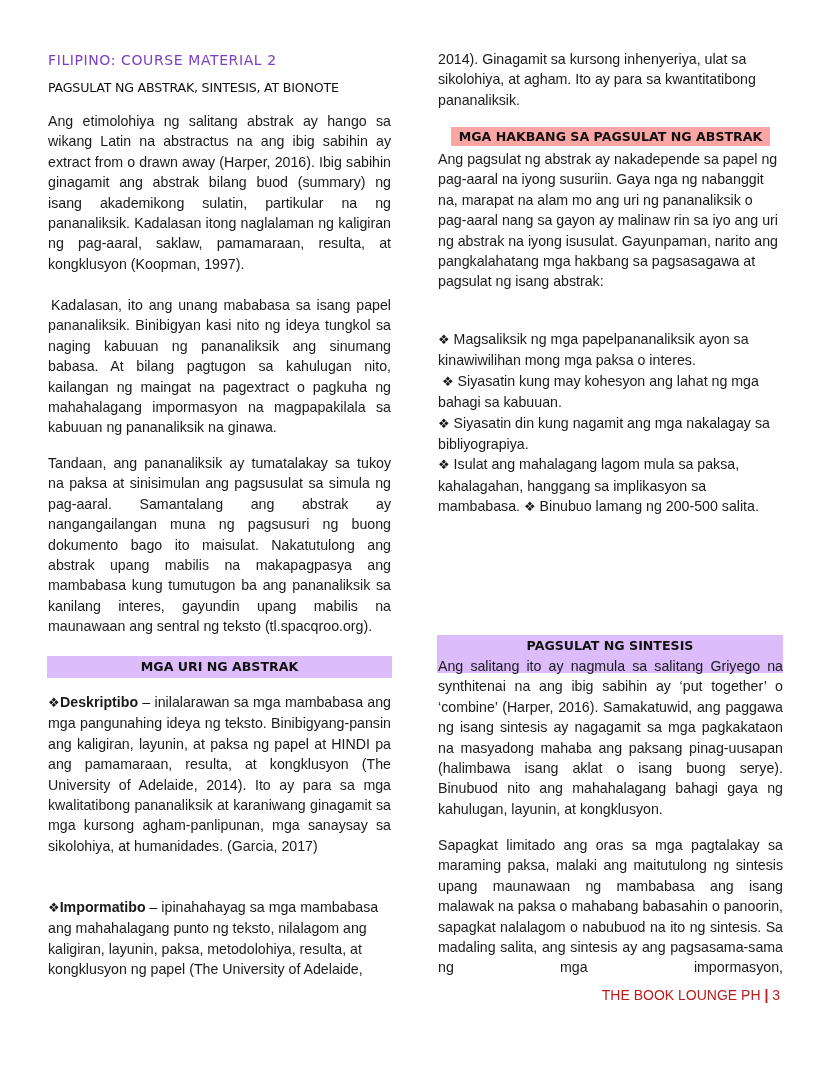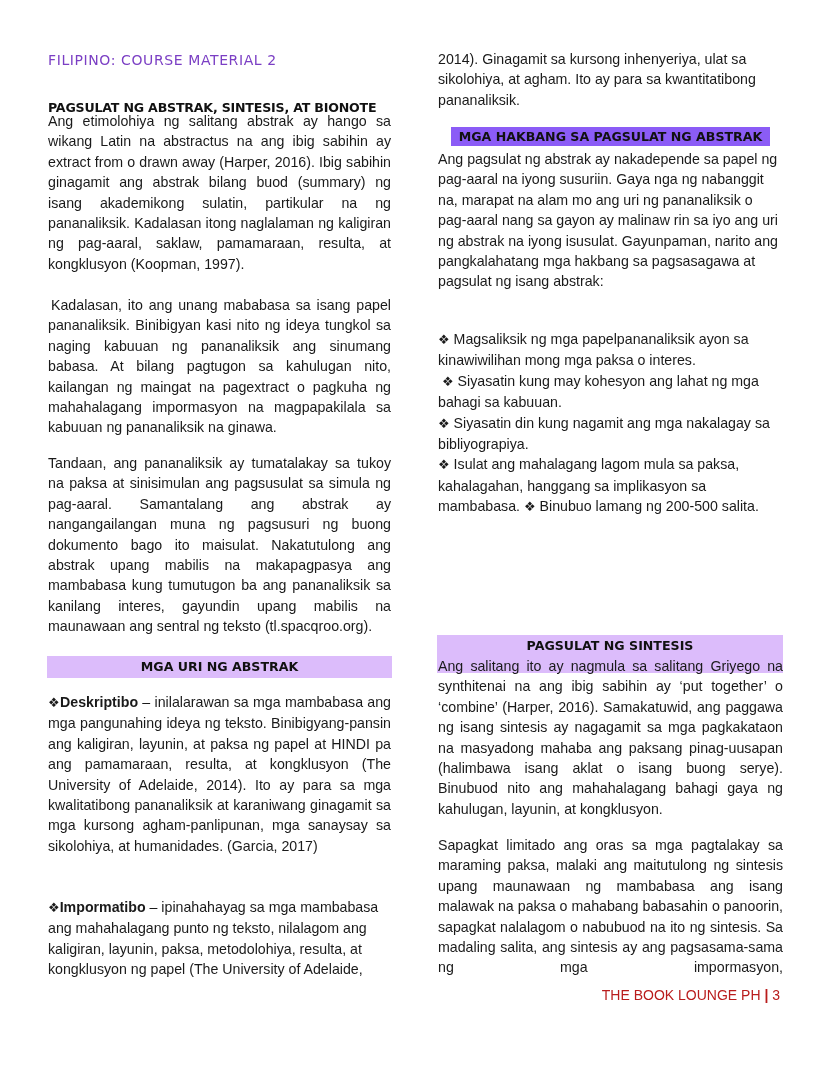--- a/index.html
+++ b/index.html
@@ -1,26 +1,26 @@
 <!DOCTYPE html>
 <html><head>
 <meta charset="utf-8">
 <style>
   html, body { margin:0; padding:0; background:#ffffff; }
   body { width:828px; height:1071px; position:relative; overflow:hidden;
          font-family:"Liberation Sans", sans-serif; color:#1a1a1a; }
   .title { position:absolute; left:48px; top:52px; font-family:"DejaVu Sans", sans-serif;
            font-size:14px; color:#7b3fc4; letter-spacing:0.6px; white-space:nowrap; }
   .subtitle { position:absolute; left:48px; top:80px; font-family:"DejaVu Sans", sans-serif;
-              font-weight:bold; font-size:12.6px; color:#111; letter-spacing:-0.2px; white-space:nowrap;margin-top:20px; }
+              font-weight:normal; font-size:12.6px; color:#111; letter-spacing:-0.2px; white-space:nowrap; }
   .para { position:absolute; font-size:14.2px; line-height:20.4px; text-align:justify; margin:0; }
   .para.left { text-align:left; }
   .bar { position:absolute; background:#dcbcfb; font-family:"DejaVu Sans", sans-serif; font-weight:bold;
          font-size:12.6px; text-align:center; line-height:21px; color:#111; }
-  .bar.inline-hl { background:#8b5cf6; padding:0 8px; }
+  .bar.inline-hl { background:#fca5a5; padding:0 8px; }
   .diamond { font-size:13px; }
   .b { font-weight:bold; }
   .footer { position:absolute; right:48px; top:987px; font-size:14px; color:#b91c1c; white-space:nowrap; }
   .footer .sep { font-weight:bold; }
   .li { display:block; }
 </style>
 </head>
 <body>
 
 <div>

